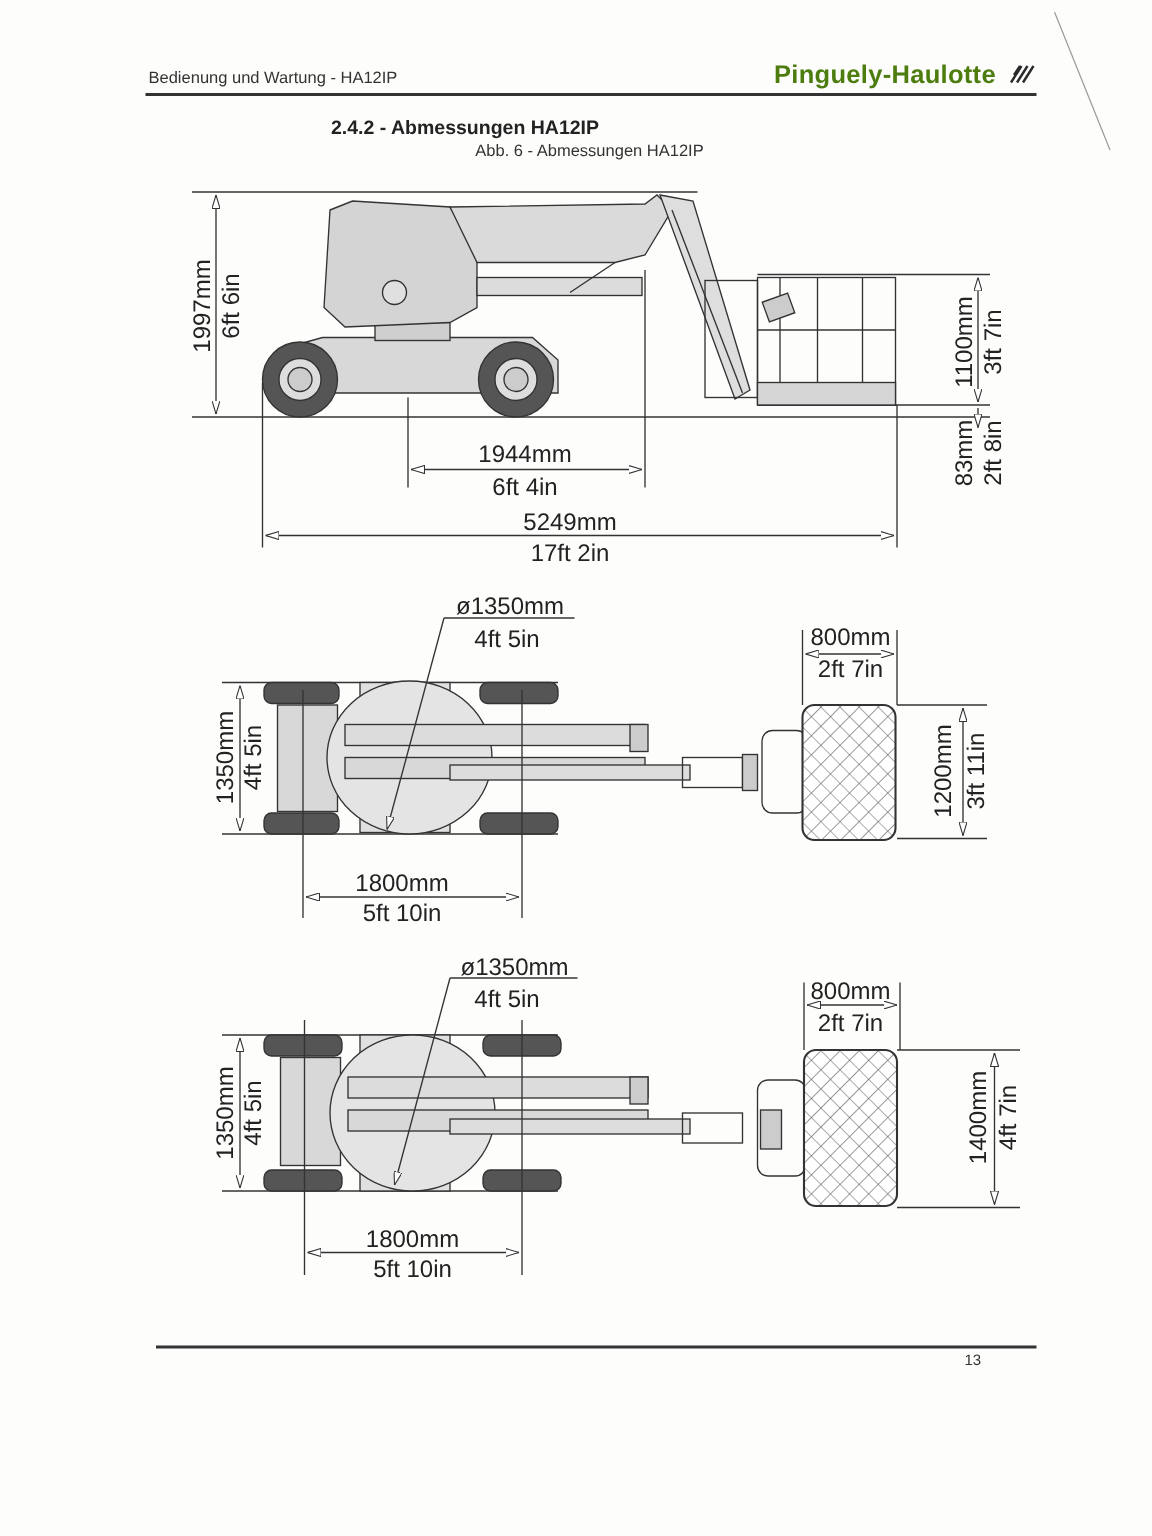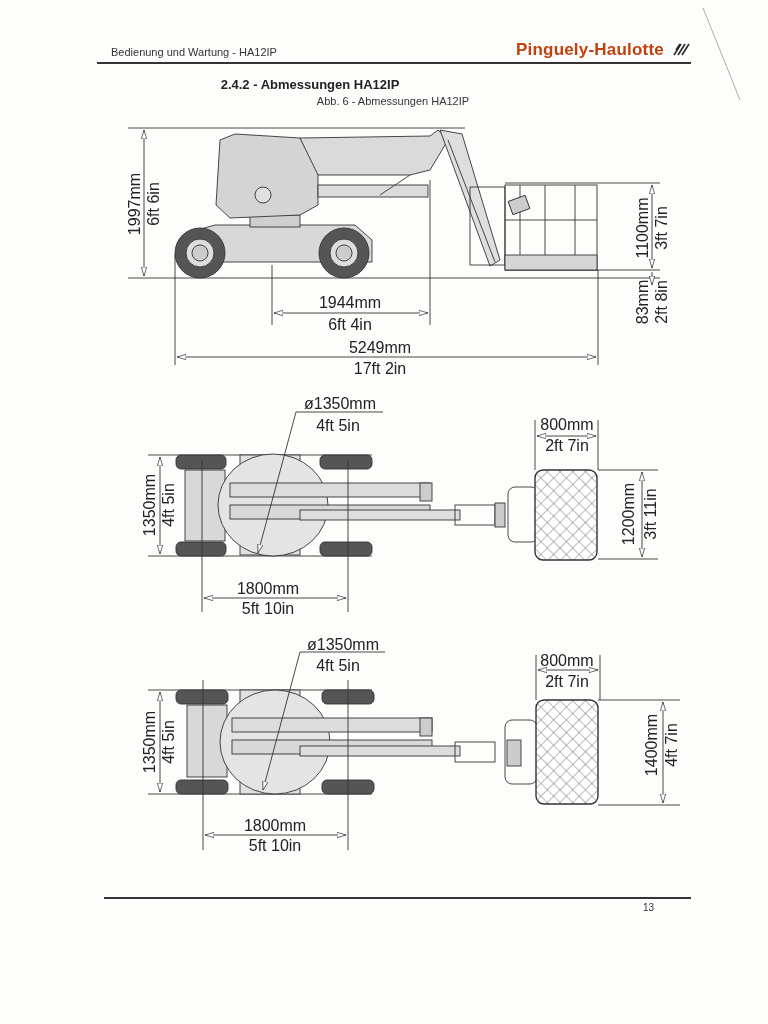--- a/index.html
+++ b/index.html
@@ -1,18 +1,18 @@
 <!DOCTYPE html>
 <html><head>
 <meta charset="utf-8">
 <style>
   html, body { margin:0; padding:0; }
   body { width:768px; height:1024px; background:#fdfdfc; position:relative; overflow:hidden; font-family:"Liberation Sans", sans-serif; color:#222; }
-  .hdr-left { position:absolute; left:99px; top:46px; font-size:11px; color:#333;margin-left:12px; }
-  .hdr-right { position:absolute; left:516px; top:40px; font-size:17px; font-weight:bold; color:#c2410c; letter-spacing:0.2px; }
+  .hdr-left { position:absolute; left:99px; top:46px; font-size:11px; color:#333; }
+  .hdr-right { position:absolute; left:516px; top:40px; font-size:17px; font-weight:bold; color:#4d7c0f; letter-spacing:0.2px; }
   .hdr-rule { position:absolute; left:97px; top:62px; width:594px; height:1.5px; background:#333; }
   .title { position:absolute; left:0; width:620px; top:77px; text-align:center; font-size:13px; font-weight:bold; color:#222; box-sizing:border-box; }
   .subtitle { position:absolute; left:0; width:768px; top:95px; text-align:center; font-size:11px; color:#333; padding-left:18px; box-sizing:border-box; }
   .ftr-rule { position:absolute; left:104px; top:897px; width:587px; height:1.5px; background:#333; }
   .page-num { position:absolute; left:643px; top:902px; font-size:10px; color:#333; }
   svg.drawing { position:absolute; left:0; top:0; }
   .lbl { font-family:"Liberation Sans", sans-serif; fill:#222; }
 </style>
 </head>
 <body>

